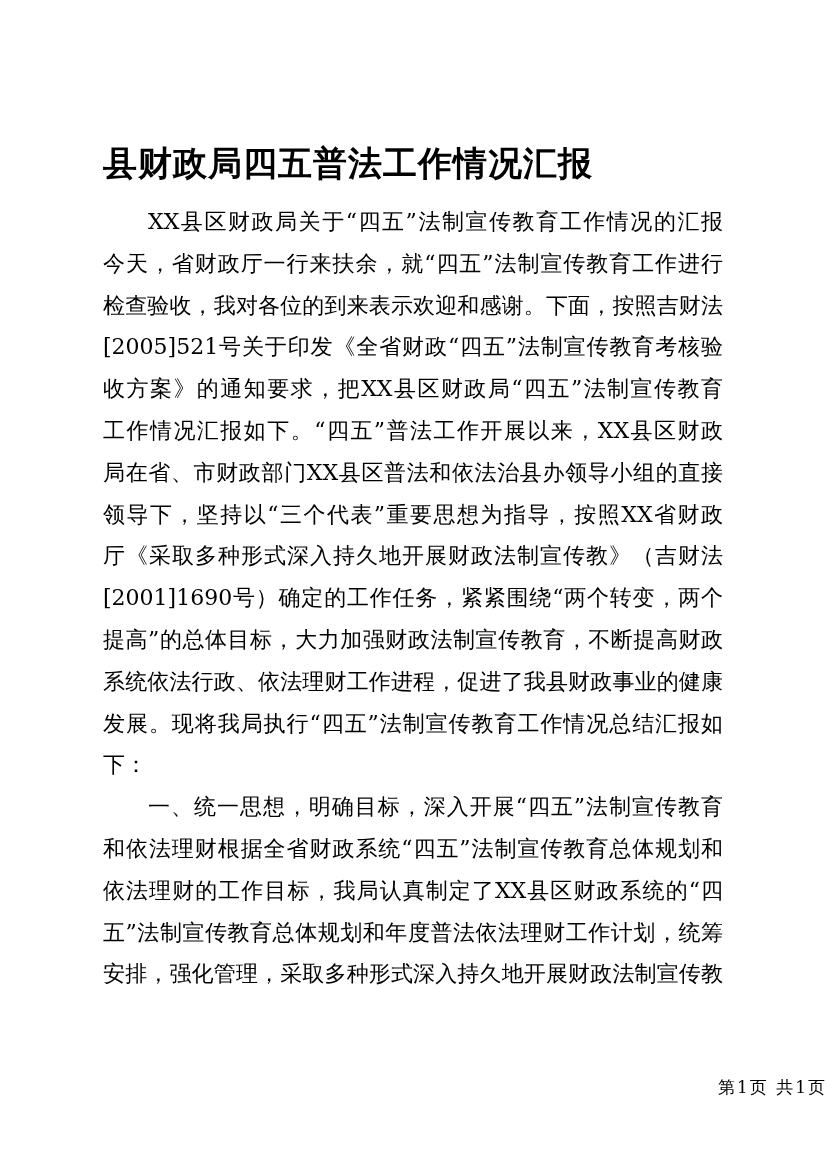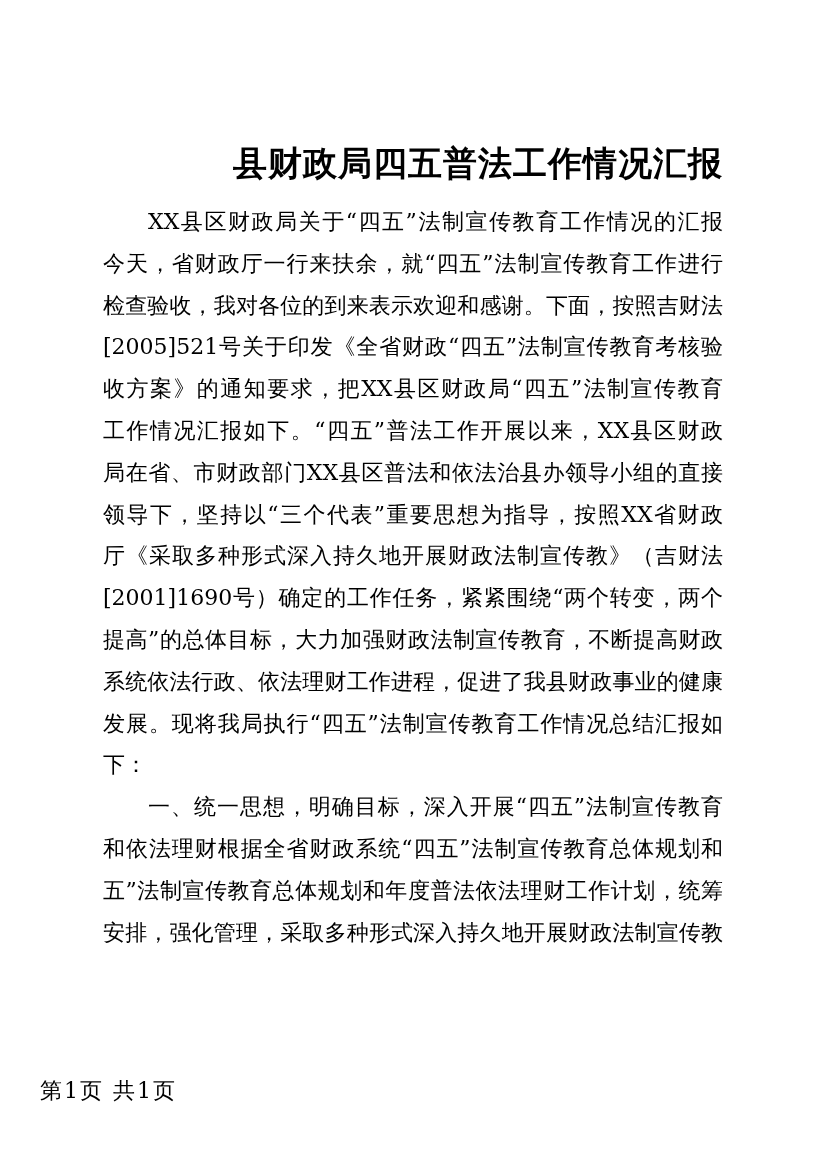--- a/index.html
+++ b/index.html
@@ -11,21 +11,21 @@
     position: relative;
     width: 827px;
     height: 1170px;
     background: #ffffff;
     color: #000000;
     font-family: "DejaVu Serif", "Liberation Serif", serif;
     overflow: hidden;
   }
   .doc-title {
     margin: 141px 104px 0 103px;
-    text-align: right;
+    text-align: left;
     font-size: 34px;
     font-weight: bold;
     line-height: 44px;
     letter-spacing: 1px;
   }
   .doc-body {
     margin: 16px 104px 0 103px; 
   }
   .body-line {
     font-size: 22px;
@@ -41,22 +41,22 @@
   }
   .body-line.flush {
     text-align: left;
     text-align-last: left; 
   }
   .page-footer {
     position: absolute;
     top: 1076px;
     left: 40px;
     right: 0;
-    text-align: left;
-    font-size: 22px;
+    text-align: right;
+    font-size: 17px;
     letter-spacing: 2px;
   }
 </style>
 </head>
 <body>
 
 <div class="page">
 
   <div class="doc-title">县财政局四五普法工作情况汇报</div>
 
@@ -70,19 +70,20 @@
     <div class="body-line">局在省、市财政部门XX县区普法和依法治县办领导小组的直接</div>
     <div class="body-line">领导下，坚持以“三个代表”重要思想为指导，按照XX省财政</div>
     <div class="body-line">厅《采取多种形式深入持久地开展财政法制宣传教》（吉财法</div>
     <div class="body-line">[2001]1690号）确定的工作任务，紧紧围绕“两个转变，两个</div>
     <div class="body-line">提高”的总体目标，大力加强财政法制宣传教育，不断提高财政</div>
     <div class="body-line">系统依法行政、依法理财工作进程，促进了我县财政事业的健康</div>
     <div class="body-line">发展。现将我局执行“四五”法制宣传教育工作情况总结汇报如</div>
     <div class="body-line flush">下：</div>
     <div class="body-line indent">一、统一思想，明确目标，深入开展“四五”法制宣传教育</div>
     <div class="body-line">和依法理财根据全省财政系统“四五”法制宣传教育总体规划和</div>
+    <div class="body-line">依法理财的工作目标，我局认真制定了XX县区财政系统的“四</div>
     <div class="body-line">五”法制宣传教育总体规划和年度普法依法理财工作计划，统筹</div>
     <div class="body-line">安排，强化管理，采取多种形式深入持久地开展财政法制宣传教</div>
   </div>
 
   <div class="page-footer">第1页 共1页</div>
 
 </div>
 
 </body></html>

